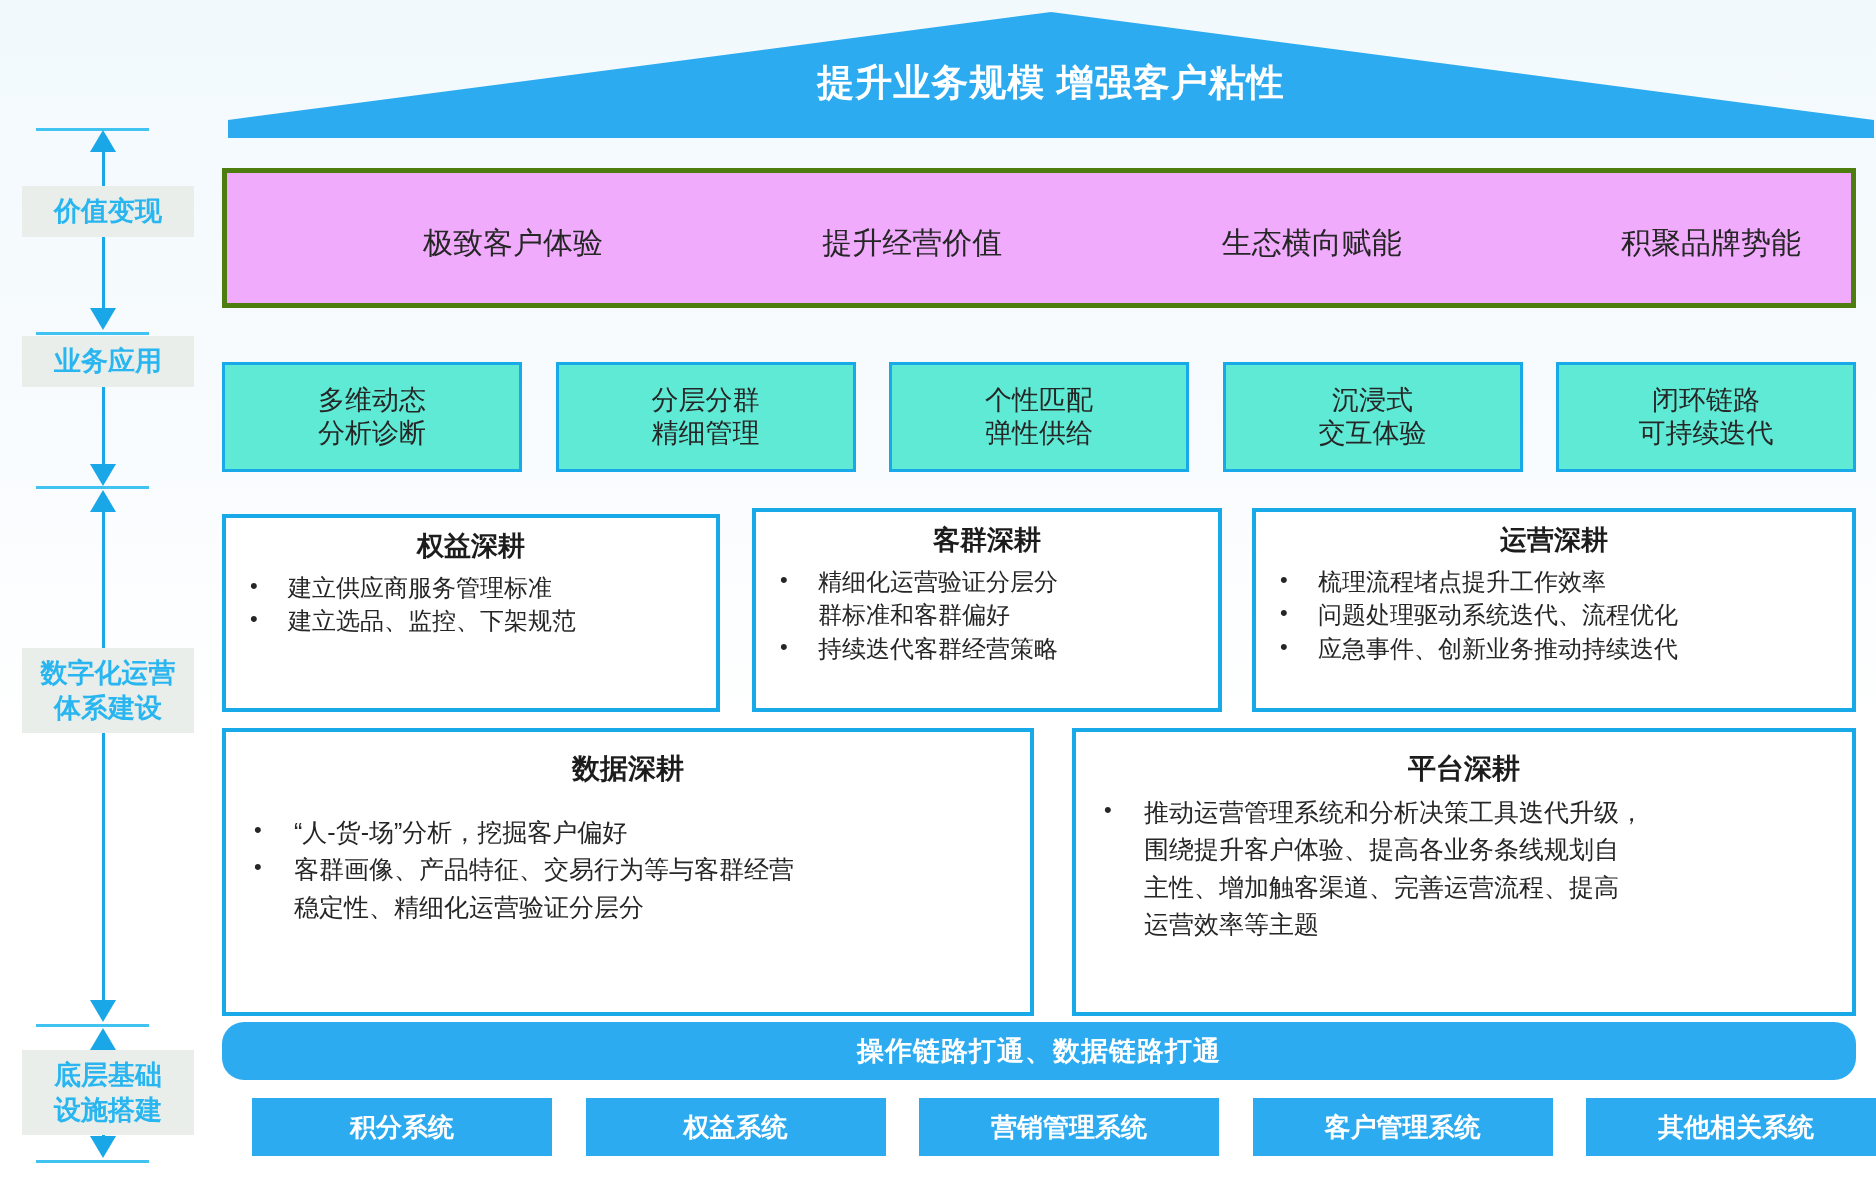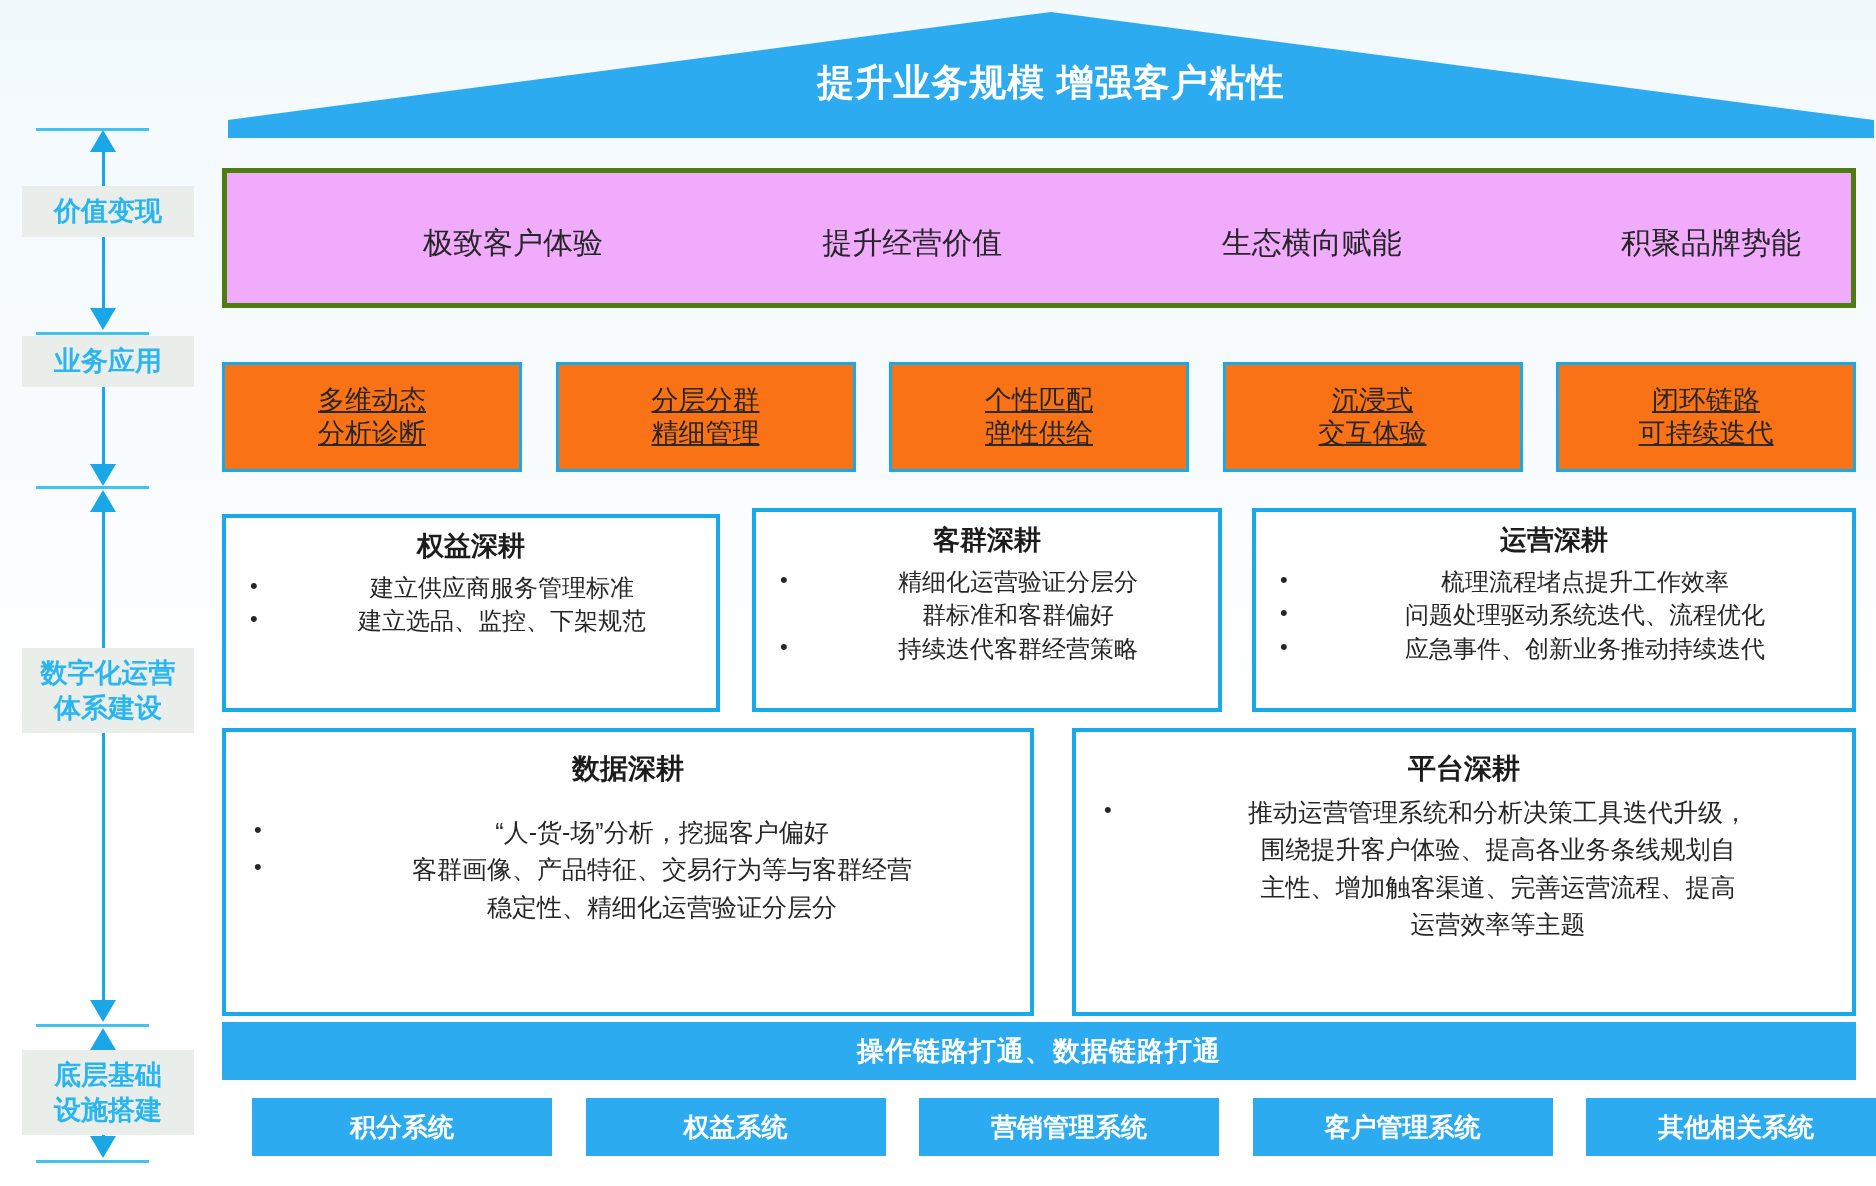--- a/index.html
+++ b/index.html
@@ -68,37 +68,36 @@
     display:flex;align-items:center;justify-content:space-between;
     padding-right:60px;box-sizing:border-box;
   }
   .value-item{font-size:30px;color:#262626;white-space:nowrap;}
 
   
   .app-row{position:absolute;left:222px;top:362px;width:1634px;height:110px;
     display:flex;justify-content:space-between;}
   .app-box{
     width:300px;height:110px;box-sizing:border-box;
-    border:3px solid #18a9e8;background:#f97316;
+    border:3px solid #18a9e8;background:#5eead4;
     display:flex;flex-direction:column;align-items:center;justify-content:center;
     line-height:1.22;
-    text-decoration:underline;
   }
   .app-box span{font-size:27px;color:#262626;white-space:nowrap;}
 
   
   .deep-row1{position:absolute;left:222px;top:514px;width:1634px;height:198px;}
   .deepbox{
     position:absolute;box-sizing:border-box;border:4px solid #18a9e8;background:#fff;
   }
   .deep-title{
     text-align:center;font-size:27px;font-weight:bold;color:#1c1c1c;
     margin-top:14px;line-height:1.1;
   }
-  .bullets{margin:10px 0 0 0;padding:0;list-style:none;text-align:center;}
+  .bullets{margin:10px 0 0 0;padding:0;list-style:none;}
   .bullets li{
     position:relative;
     font-size:24px;line-height:1.32;color:#262626;
     padding-left:62px;margin-bottom:2px;
   }
   .bullets li::before{
     content:"•";position:absolute;left:24px;top:-1px;font-size:22px;color:#262626;
   }
   .bullets li.cont{padding-left:62px;}
   .bullets li.cont::before{content:"";}
@@ -114,21 +113,21 @@
   .deep-title.big{font-size:28px;margin-top:22px;}
   .bullets.big li{font-size:25px;line-height:1.42;padding-left:68px;}
   .bullets.big li::before{left:28px;}
   .bullets.big li.cont{padding-left:68px;}
 
   
   .infra-band{
     position:absolute;left:222px;top:1022px;width:1634px;height:58px;
     background:#2cabf0;color:#fff;
     display:flex;align-items:center;justify-content:center;
-    font-size:27px;font-weight:bold;letter-spacing:1px;
+    font-size:27px;font-weight:bold;letter-spacing:1px;border-radius:22px;
   }
   .sys-row{
     position:absolute;left:222px;top:1098px;width:1634px;height:58px;
     display:flex;justify-content:space-between;padding-left:30px;
   }
   .sys-box{
     width:300px;height:58px;background:#2cabf0;color:#fff;
     display:flex;align-items:center;justify-content:center;
     font-size:26px;font-weight:bold;white-space:nowrap;
   }

